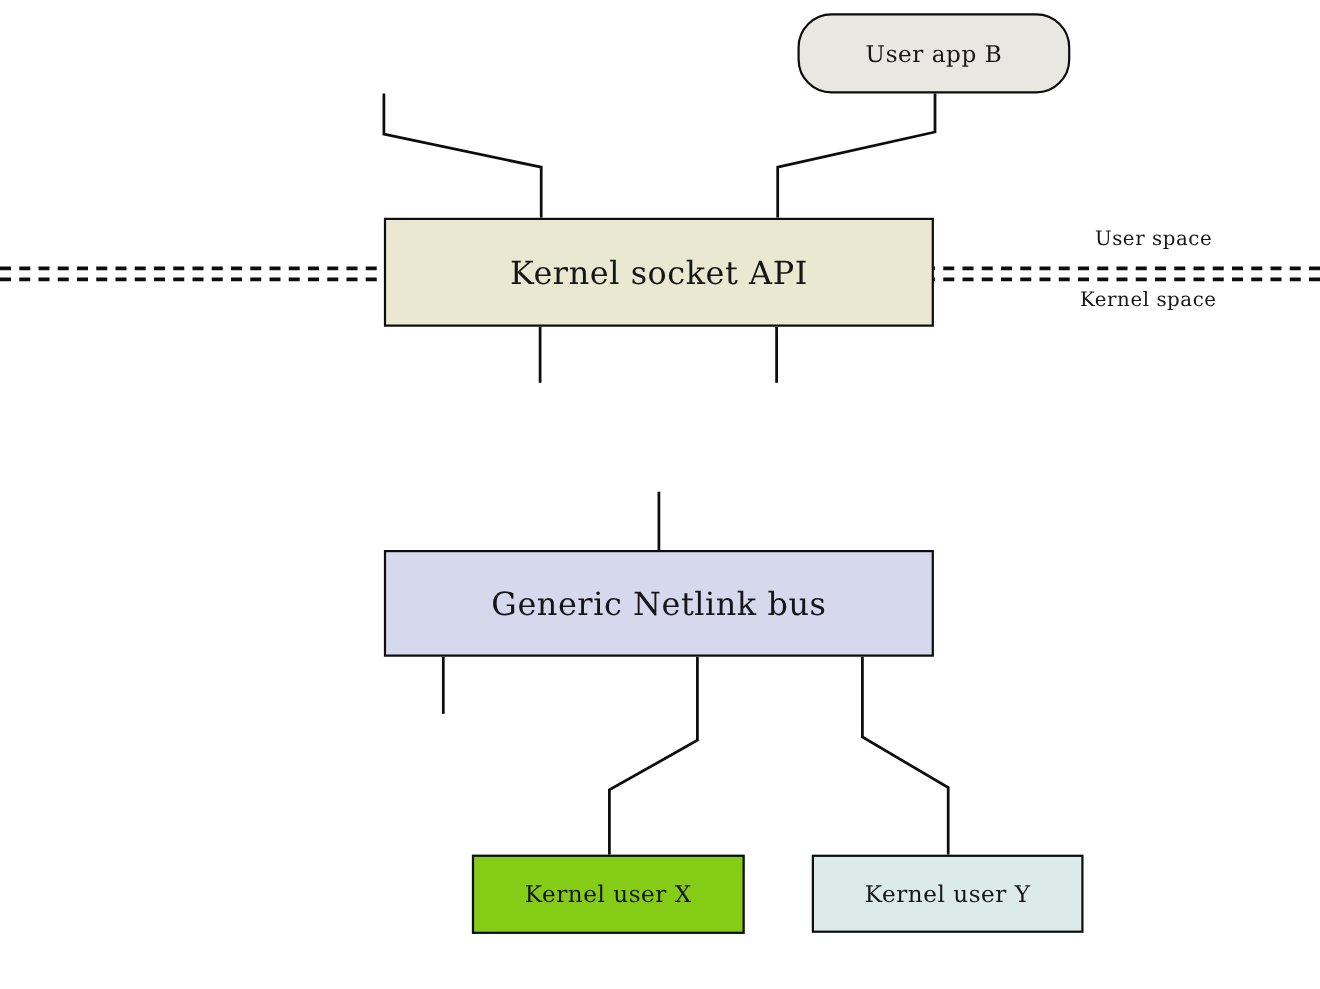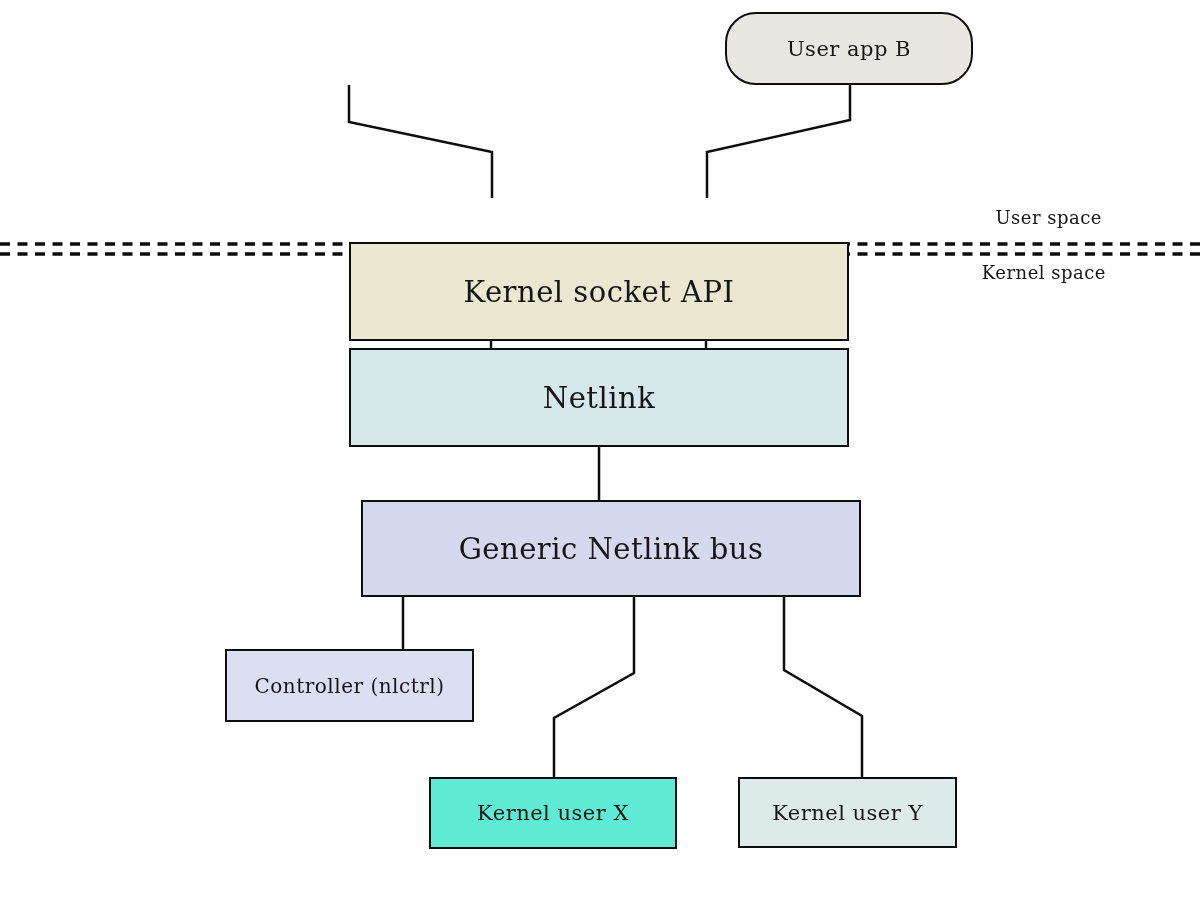--- a/index.html
+++ b/index.html
@@ -36,21 +36,21 @@
   .node.small { font-size: 21px; }
   .node.big   { font-size: 29px; }
 
   #user-app-a        { left: 225px; top: 12px;  width: 248px; height: 73px; }
   #user-app-b        { left: 725px; top: 12px;  width: 248px; height: 73px; }
   #kernel-socket-api { left: 349px; top: 198px; width: 500px; height: 99px; }
   #netlink           { left: 349px; top: 348px; width: 500px; height: 99px; }
   #generic-netlink-bus { left: 349px; top: 500px; width: 500px; height: 97px; }
   #controller        { left: 225px; top: 649px; width: 249px; height: 73px; font-size: 20px; }
   #kernel-user-x     { left: 429px; top: 777px; width: 248px; height: 72px; }
-  #kernel-user-y     { left: 738px; top: 777px; width: 219px; height: 71px; }
+  #kernel-user-y     { left: 738px; top: 777px; width: 247px; height: 71px; }
 
   .region-label {
     position: absolute;
     z-index: 3;
     font-size: 18px;
     letter-spacing: 0.5px;
     text-align: right;
     width: 200px;
   }
   #user-space-label   { left: 902px; top: 207px; }
@@ -74,37 +74,31 @@
     <polyline points="403,597 403,649" fill="none" stroke="#0d0d0d" stroke-width="2.5"></polyline>
     <polyline points="634,597 634,673 554,718 554,777" fill="none" stroke="#0d0d0d" stroke-width="2.5"></polyline>
     <polyline points="784,597 784,670 862,716 862,777" fill="none" stroke="#0d0d0d" stroke-width="2.5"></polyline>
   </svg>
 
 
   <div class="node small" id="user-app-b" style="background-color: rgb(232, 231, 226); border-radius: 31px;">
     <span>User app B</span>
   </div>
 
-  <div class="node big" id="kernel-socket-api" style="background-color: rgb(234, 232, 209); margin-top: 44px;">
+  <div class="node big" id="kernel-socket-api" style="background-color: rgb(234, 232, 209);">
     <span>Kernel socket API</span>
   </div>
 
-  <div class="node big" id="netlink" style="background-color: rgb(214, 232, 234);">
-    <span>Netlink</span>
-  </div>
 
-  <div class="node big" id="generic-netlink-bus" style="background-color: rgb(214, 216, 237); margin-left: 12px;">
+  <div class="node big" id="generic-netlink-bus" style="background-color: rgb(214, 216, 237);">
     <span>Generic Netlink bus</span>
   </div>
 
-  <div class="node small" id="controller" style="background-color: rgb(220, 222, 242);">
-    <span>Controller (nlctrl)</span>
-  </div>
 
-  <div class="node small" id="kernel-user-x" style="background-color: #5eead4;">
+  <div class="node small" id="kernel-user-x" style="background-color: #84cc16;">
     <span>Kernel user X</span>
   </div>
 
   <div class="node small" id="kernel-user-y" style="background-color: rgb(220, 234, 233);">
     <span>Kernel user Y</span>
   </div>
 
   <div class="region-label" id="user-space-label">User space</div>
 
   <div class="region-label" id="kernel-space-label">Kernel space</div>

